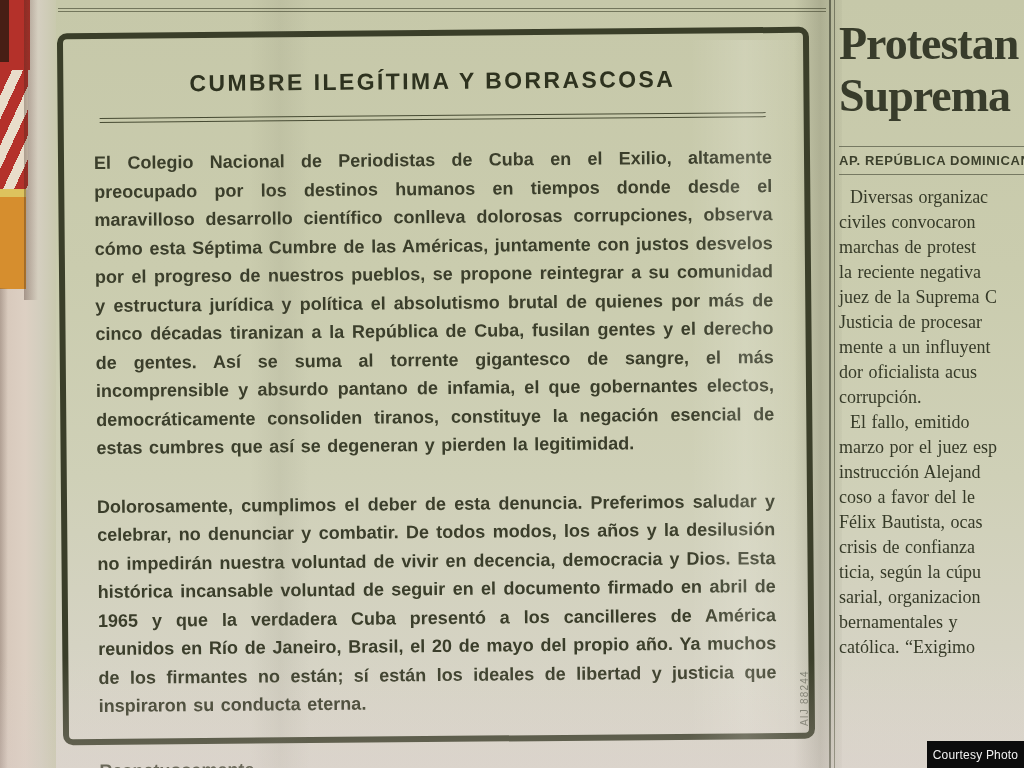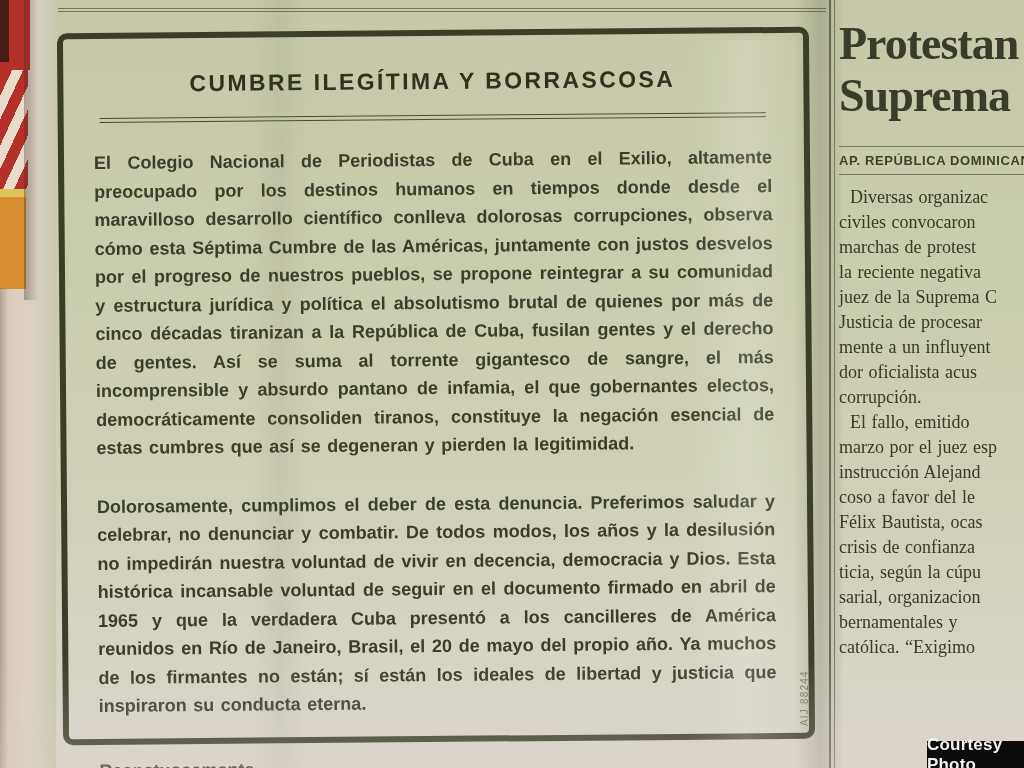--- a/index.html
+++ b/index.html
@@ -67,21 +67,21 @@
     background:linear-gradient(90deg,rgba(70,70,50,0) 0%,rgba(70,70,50,.20) 55%,rgba(70,70,50,.04) 100%);}
   .light-band{position:absolute;left:690px;top:40px;width:110px;height:700px;pointer-events:none;
     background:linear-gradient(90deg,rgba(255,255,248,0),rgba(255,255,248,.16),rgba(255,255,248,0));}
   .shade-bottom{position:absolute;left:0;bottom:0;width:1024px;height:110px;pointer-events:none;
     background:linear-gradient(180deg,rgba(215,200,195,0),rgba(219,205,200,.30));}
   .fold-band{position:absolute;left:250px;top:0;width:60px;height:768px;pointer-events:none;
     background:linear-gradient(90deg,rgba(90,90,70,0),rgba(90,90,70,.08),rgba(90,90,70,0));}
   
   .courtesy-badge{position:absolute;right:0;bottom:0;width:97px;height:27px;
     background:var(--badge_bg);color:var(--badge_text);
-    font-size:17px;font-weight:bold;display:flex;align-items:center;justify-content:center;
+    font-size:12px;font-weight:normal;display:flex;align-items:center;justify-content:center;
     letter-spacing:.2px;margin-top:24px;}
 </style>
 </head>
 <body>
 
 <div class="page">
 
   <div class="left-edge">
     <div class="red-block"></div>
     <div class="dark-corner"></div>

